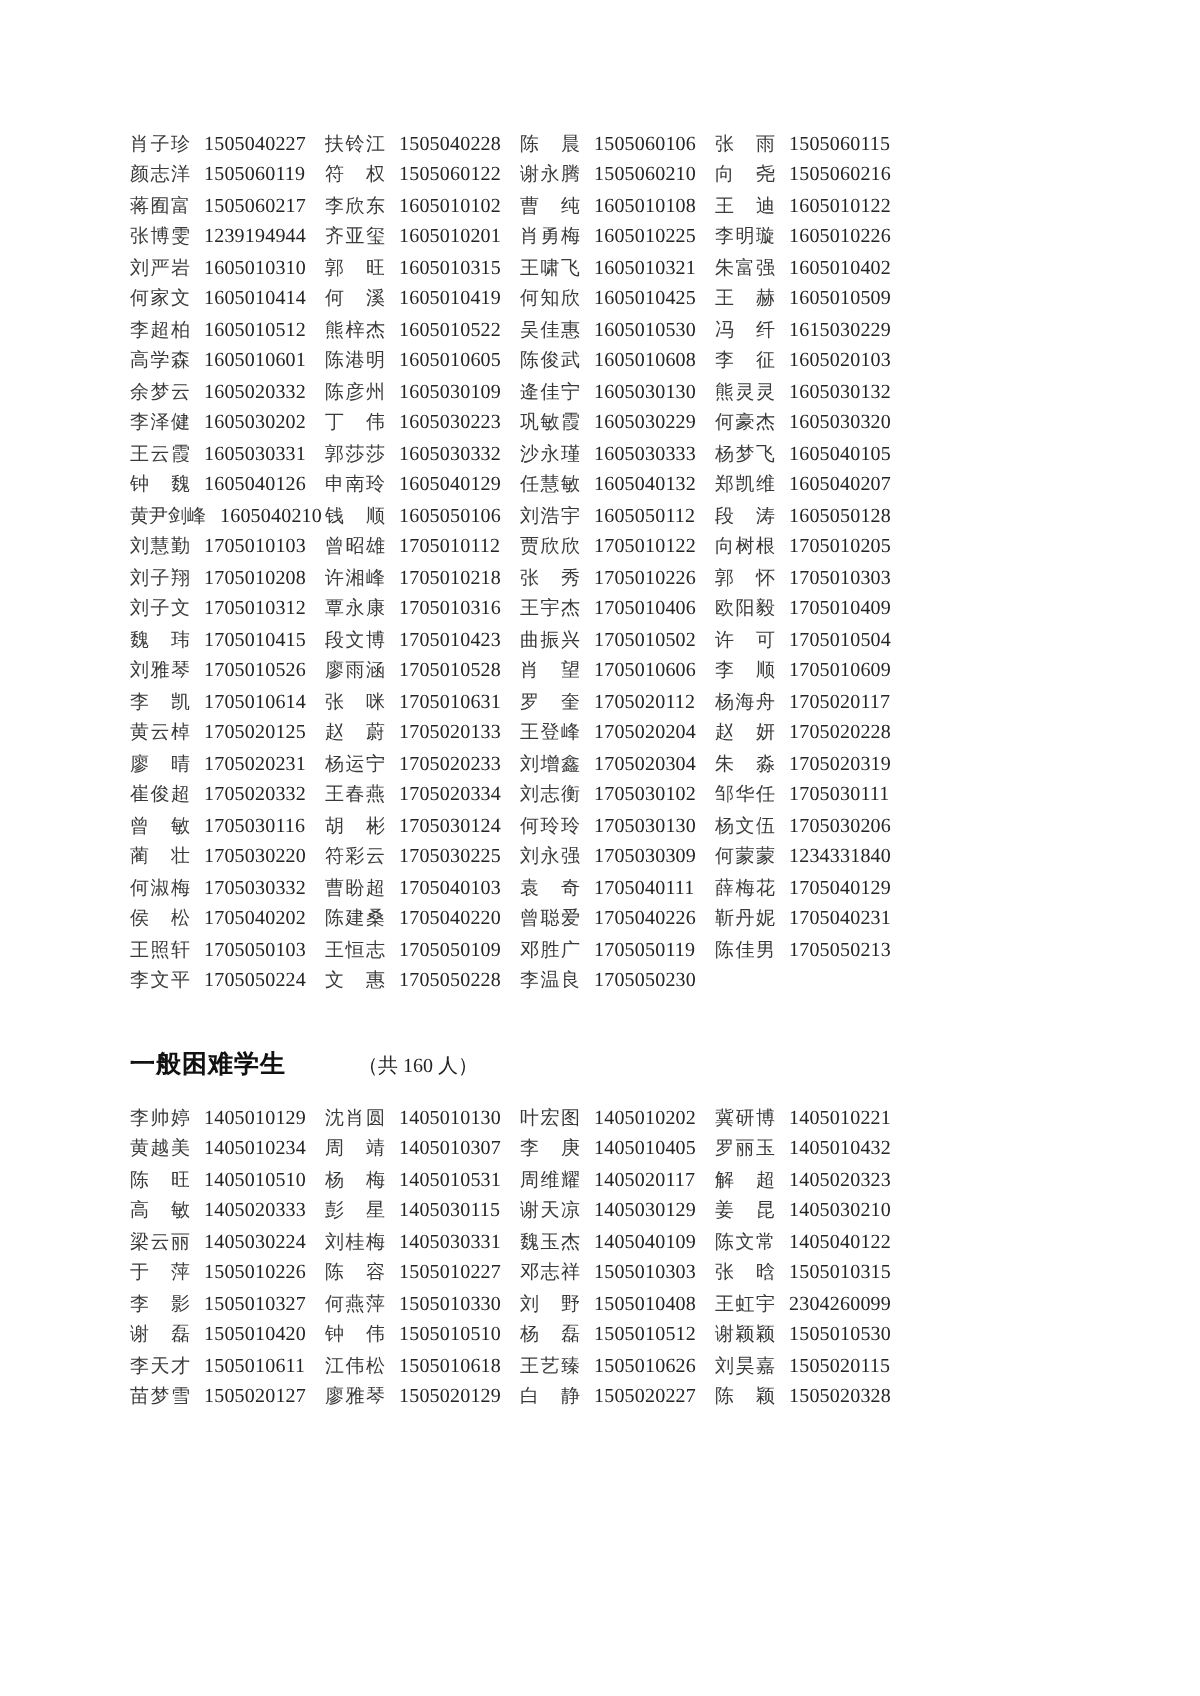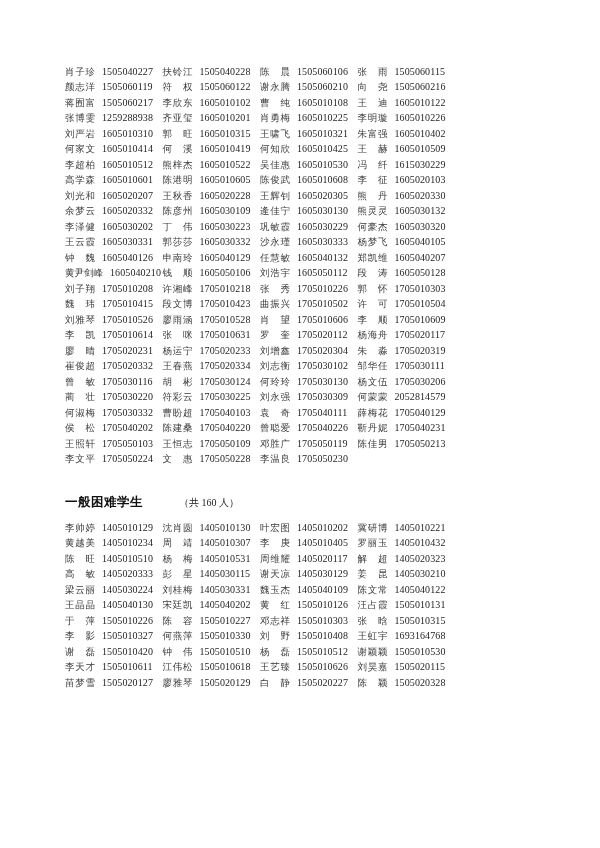--- a/index.html
+++ b/index.html
@@ -119,21 +119,21 @@
           <span class="sid">1605010108</span>
         </span>
         <span class="cell">
           <span class="sname">王迪</span>
           <span class="sid">1605010122</span>
         </span>
       </div>
       <div class="row">
         <span class="cell">
           <span class="sname">张博雯</span>
-          <span class="sid">1259288938</span>
+          <span class="sid">1239194944</span>
         </span>
         <span class="cell">
           <span class="sname">齐亚玺</span>
           <span class="sid">1605010201</span>
         </span>
         <span class="cell">
           <span class="sname">肖勇梅</span>
           <span class="sid">1605010225</span>
         </span>
         <span class="cell">
@@ -208,38 +208,20 @@
           <span class="sname">陈俊武</span>
           <span class="sid">1605010608</span>
         </span>
         <span class="cell">
           <span class="sname">李征</span>
           <span class="sid">1605020103</span>
         </span>
       </div>
       <div class="row">
         <span class="cell">
-          <span class="sname">刘光和</span>
-          <span class="sid">1605020207</span>
-        </span>
-        <span class="cell">
-          <span class="sname">王秋香</span>
-          <span class="sid">1605020228</span>
-        </span>
-        <span class="cell">
-          <span class="sname">王辉钊</span>
-          <span class="sid">1605020305</span>
-        </span>
-        <span class="cell">
-          <span class="sname">熊丹</span>
-          <span class="sid">1605020330</span>
-        </span>
-      </div>
-      <div class="row">
-        <span class="cell">
           <span class="sname">余梦云</span>
           <span class="sid">1605020332</span>
         </span>
         <span class="cell">
           <span class="sname">陈彦州</span>
           <span class="sid">1605030109</span>
         </span>
         <span class="cell">
           <span class="sname">逄佳宁</span>
           <span class="sid">1605030130</span>
@@ -316,38 +298,74 @@
           <span class="sname">刘浩宇</span>
           <span class="sid">1605050112</span>
         </span>
         <span class="cell">
           <span class="sname">段涛</span>
           <span class="sid">1605050128</span>
         </span>
       </div>
       <div class="row">
         <span class="cell">
+          <span class="sname">刘慧勤</span>
+          <span class="sid">1705010103</span>
+        </span>
+        <span class="cell">
+          <span class="sname">曾昭雄</span>
+          <span class="sid">1705010112</span>
+        </span>
+        <span class="cell">
+          <span class="sname">贾欣欣</span>
+          <span class="sid">1705010122</span>
+        </span>
+        <span class="cell">
+          <span class="sname">向树根</span>
+          <span class="sid">1705010205</span>
+        </span>
+      </div>
+      <div class="row">
+        <span class="cell">
           <span class="sname">刘子翔</span>
           <span class="sid">1705010208</span>
         </span>
         <span class="cell">
           <span class="sname">许湘峰</span>
           <span class="sid">1705010218</span>
         </span>
         <span class="cell">
           <span class="sname">张秀</span>
           <span class="sid">1705010226</span>
         </span>
         <span class="cell">
           <span class="sname">郭怀</span>
           <span class="sid">1705010303</span>
         </span>
       </div>
       <div class="row">
         <span class="cell">
+          <span class="sname">刘子文</span>
+          <span class="sid">1705010312</span>
+        </span>
+        <span class="cell">
+          <span class="sname">覃永康</span>
+          <span class="sid">1705010316</span>
+        </span>
+        <span class="cell">
+          <span class="sname">王宇杰</span>
+          <span class="sid">1705010406</span>
+        </span>
+        <span class="cell">
+          <span class="sname">欧阳毅</span>
+          <span class="sid">1705010409</span>
+        </span>
+      </div>
+      <div class="row">
+        <span class="cell">
           <span class="sname">魏玮</span>
           <span class="sid">1705010415</span>
         </span>
         <span class="cell">
           <span class="sname">段文博</span>
           <span class="sid">1705010423</span>
         </span>
         <span class="cell">
           <span class="sname">曲振兴</span>
           <span class="sid">1705010502</span>
@@ -388,20 +406,38 @@
           <span class="sname">罗奎</span>
           <span class="sid">1705020112</span>
         </span>
         <span class="cell">
           <span class="sname">杨海舟</span>
           <span class="sid">1705020117</span>
         </span>
       </div>
       <div class="row">
         <span class="cell">
+          <span class="sname">黄云棹</span>
+          <span class="sid">1705020125</span>
+        </span>
+        <span class="cell">
+          <span class="sname">赵蔚</span>
+          <span class="sid">1705020133</span>
+        </span>
+        <span class="cell">
+          <span class="sname">王登峰</span>
+          <span class="sid">1705020204</span>
+        </span>
+        <span class="cell">
+          <span class="sname">赵妍</span>
+          <span class="sid">1705020228</span>
+        </span>
+      </div>
+      <div class="row">
+        <span class="cell">
           <span class="sname">廖晴</span>
           <span class="sid">1705020231</span>
         </span>
         <span class="cell">
           <span class="sname">杨运宁</span>
           <span class="sid">1705020233</span>
         </span>
         <span class="cell">
           <span class="sname">刘增鑫</span>
           <span class="sid">1705020304</span>
@@ -455,21 +491,21 @@
         <span class="cell">
           <span class="sname">符彩云</span>
           <span class="sid">1705030225</span>
         </span>
         <span class="cell">
           <span class="sname">刘永强</span>
           <span class="sid">1705030309</span>
         </span>
         <span class="cell">
           <span class="sname">何蒙蒙</span>
-          <span class="sid">2052814579</span>
+          <span class="sid">1234331840</span>
         </span>
       </div>
       <div class="row">
         <span class="cell">
           <span class="sname">何淑梅</span>
           <span class="sid">1705030332</span>
         </span>
         <span class="cell">
           <span class="sname">曹盼超</span>
           <span class="sid">1705040103</span>
@@ -625,38 +661,20 @@
           <span class="sname">魏玉杰</span>
           <span class="sid">1405040109</span>
         </span>
         <span class="cell">
           <span class="sname">陈文常</span>
           <span class="sid">1405040122</span>
         </span>
       </div>
       <div class="row">
         <span class="cell">
-          <span class="sname">王晶晶</span>
-          <span class="sid">1405040130</span>
-        </span>
-        <span class="cell">
-          <span class="sname">宋廷凯</span>
-          <span class="sid">1405040202</span>
-        </span>
-        <span class="cell">
-          <span class="sname">黄红</span>
-          <span class="sid">1505010126</span>
-        </span>
-        <span class="cell">
-          <span class="sname">汪占霞</span>
-          <span class="sid">1505010131</span>
-        </span>
-      </div>
-      <div class="row">
-        <span class="cell">
           <span class="sname">于萍</span>
           <span class="sid">1505010226</span>
         </span>
         <span class="cell">
           <span class="sname">陈容</span>
           <span class="sid">1505010227</span>
         </span>
         <span class="cell">
           <span class="sname">邓志祥</span>
           <span class="sid">1505010303</span>
@@ -674,21 +692,21 @@
         <span class="cell">
           <span class="sname">何燕萍</span>
           <span class="sid">1505010330</span>
         </span>
         <span class="cell">
           <span class="sname">刘野</span>
           <span class="sid">1505010408</span>
         </span>
         <span class="cell">
           <span class="sname">王虹宇</span>
-          <span class="sid">1693164768</span>
+          <span class="sid">2304260099</span>
         </span>
       </div>
       <div class="row">
         <span class="cell">
           <span class="sname">谢磊</span>
           <span class="sid">1505010420</span>
         </span>
         <span class="cell">
           <span class="sname">钟伟</span>
           <span class="sid">1505010510</span>

